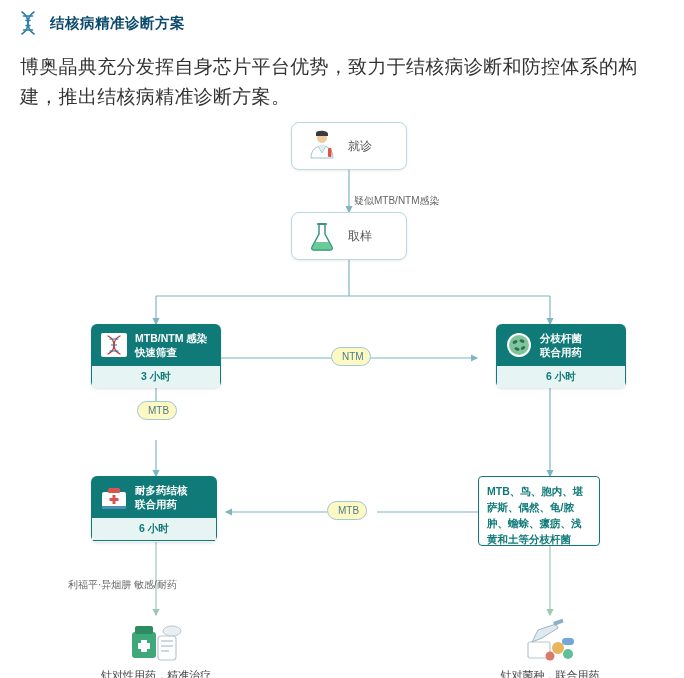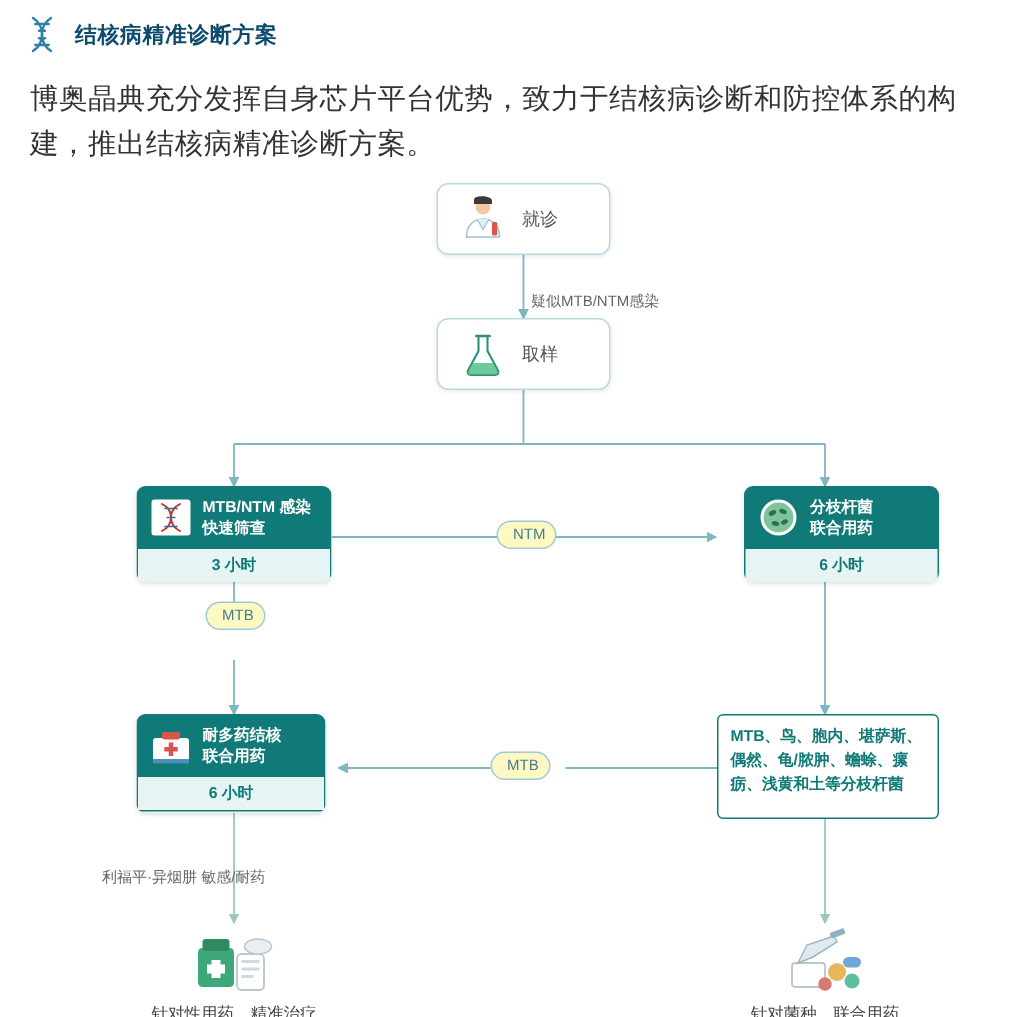--- a/index.html
+++ b/index.html
@@ -312,21 +312,21 @@
         </svg>
       </span>
       <span class="txt">
         <span>耐多药结核</span><br>
         <span>联合用药</span>
       </span>
     </div>
     <div class="bot">6 小时</div>
   </div>
 
-  <div class="node box-text" style="left:478px; top:358px; width:148px; height:70px;">
+  <div class="node box-text" style="left:478px; top:358px; width:122px; height:70px;">
     <span>MTB、鸟、胞内、堪萨斯、偶然、龟/脓肿、蟾蜍、瘰疬、浅黄和土等分枝杆菌</span>
   </div>
 
   <div class="pill" style="left:331px; top:229px; width:40px;">NTM</div>
   <div class="pill" style="left:137px; top:283px; width:40px;">MTB</div>
   <div class="pill" style="left:327px; top:383px; width:40px;">MTB</div>
 
   <div class="edge-label" style="left:354px; top:64px;">疑似MTB/NTM感染</div>
   <div class="edge-label" style="left:68px; top:448px;">利福平·异烟肼  敏感/耐药</div>
 

